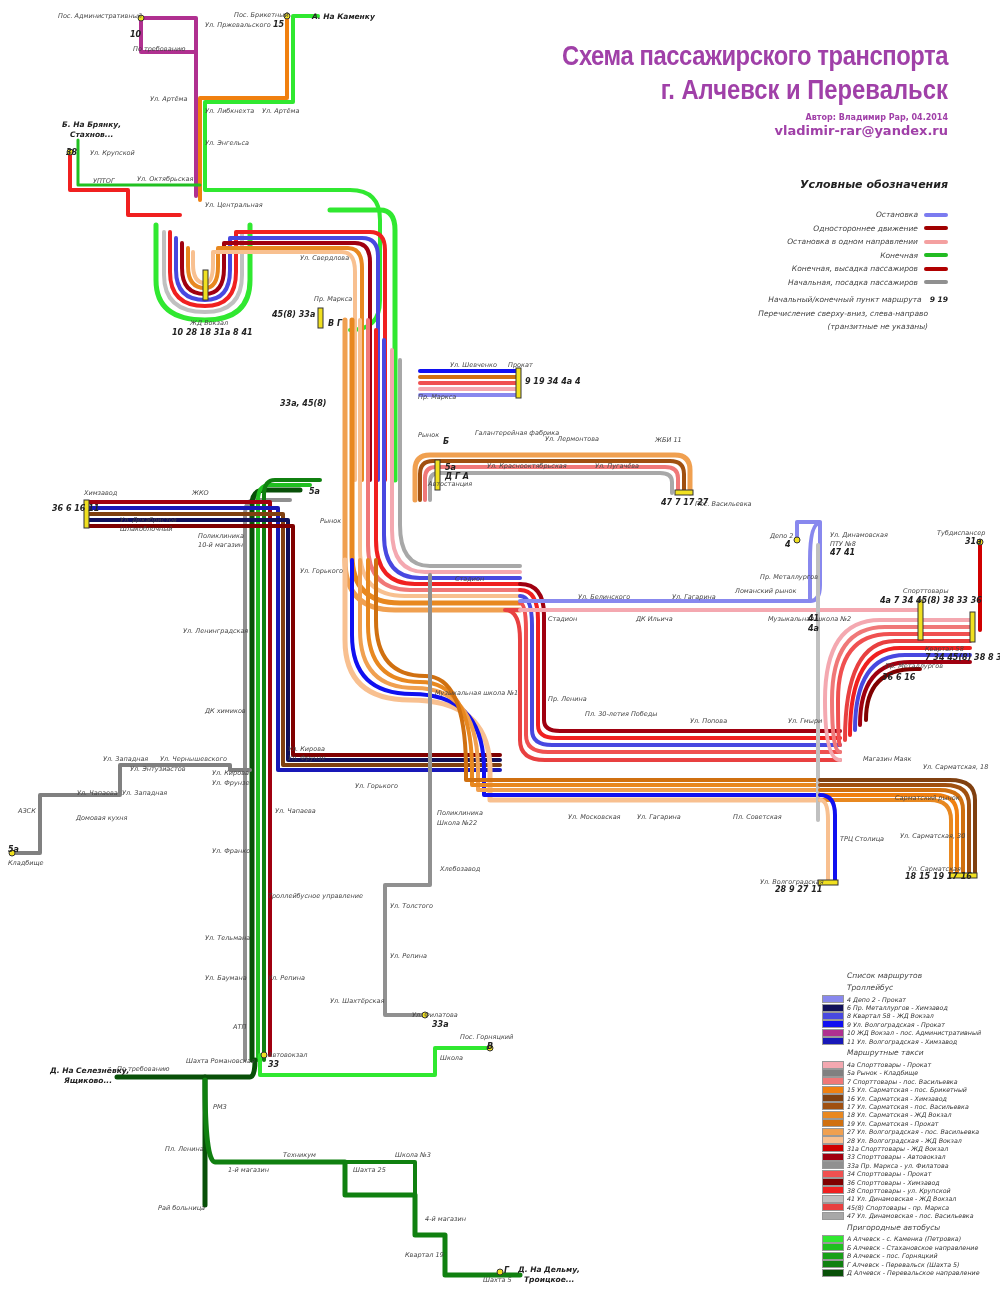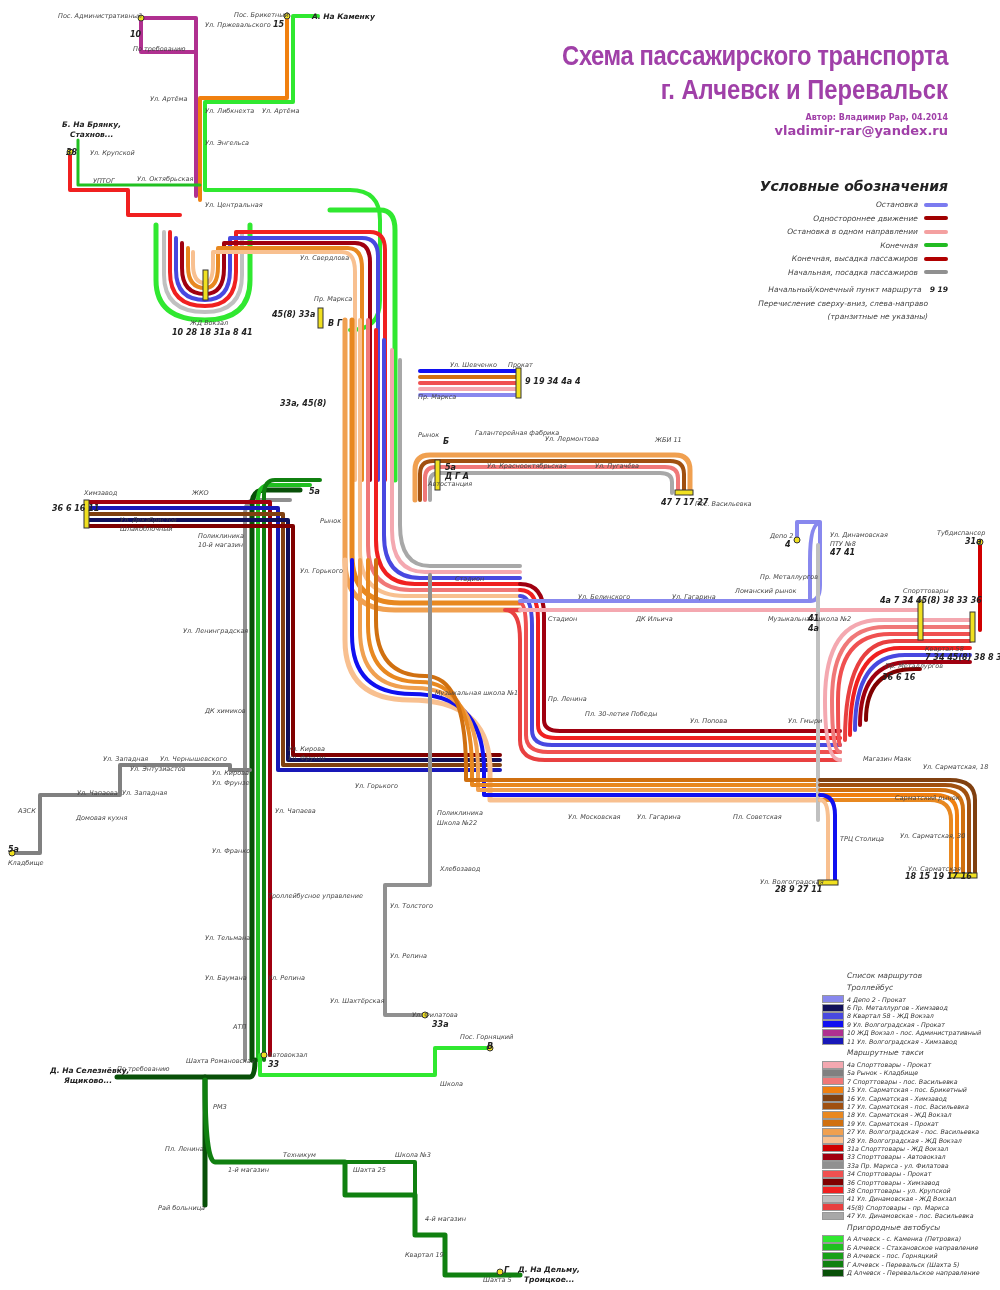--- a/index.html
+++ b/index.html
@@ -3,21 +3,21 @@
 <meta charset="utf-8">
 <style>
   html,body{margin:0;padding:0;background:#fff;}
   body{width:1000px;height:1290px;position:relative;overflow:hidden;font-family:"DejaVu Sans",sans-serif;}
   #map{position:absolute;left:0;top:0;width:1000px;height:1290px;}
   .title1{position:absolute;right:52px;top:40px;font-family:"Liberation Sans",sans-serif;font-weight:bold;font-size:28px;color:#a040a8;letter-spacing:-0.5px;transform:scaleX(0.85);transform-origin:right top;white-space:nowrap;}
   .title2{position:absolute;right:52px;top:74px;font-family:"Liberation Sans",sans-serif;font-weight:bold;font-size:28px;color:#a040a8;transform:scaleX(0.85);transform-origin:right top;white-space:nowrap;}
   .author{position:absolute;right:52px;top:113px;font-size:8px;font-weight:bold;color:#a040a8;white-space:nowrap;}
   .email{position:absolute;right:52px;top:123px;font-size:13px;font-weight:bold;color:#a040a8;white-space:nowrap;}
   .legend{position:absolute;right:52px;top:178px;width:200px;}
-  .leg-title{font-size:14px;font-style:italic;font-weight:bold;text-align:right;color:#222;margin-bottom:4px;}
+  .leg-title{font-size:11px;font-style:italic;font-weight:bold;text-align:right;color:#222;margin-bottom:17px;}
   .leg-row{display:flex;justify-content:flex-end;align-items:center;height:13.5px;font-size:7.5px;font-style:italic;color:#444;}
   .leg-row .sw{width:24px;height:4px;margin-left:6px;border-radius:2px;position:relative;}
   .routes{position:absolute;left:822px;top:968px;width:175px;}
   .routes .h{font-size:7.5px;font-style:italic;color:#444;margin:3px 0 3px 25px;}
   .r-row{display:flex;align-items:center;height:8.4px;font-size:6.3px;font-style:italic;color:#333;white-space:nowrap;}
   .r-row .sw{width:20px;height:6px;border:1px solid #999;margin-right:3px;flex:none;}
   .lbl{position:absolute;font-size:6.5px;font-style:italic;color:#444;white-space:nowrap;line-height:1.1;}
   .num{position:absolute;font-size:8px;font-weight:bold;font-style:italic;color:#222;white-space:nowrap;}
   .dest{position:absolute;font-size:7.5px;font-weight:bold;font-style:italic;color:#222;white-space:nowrap;line-height:1.2;}
 </style>
@@ -430,21 +430,21 @@
     <div class="lbl" style="left: 390px; top: 903px;">Ул. Толстого</div>
     <div class="lbl" style="left: 205px; top: 935px;">Ул. Тельмана</div>
     <div class="lbl" style="left: 205px; top: 975px;">Ул. Баумана</div>
     <div class="lbl" style="left: 268px; top: 975px;">Ул. Репина</div>
     <div class="lbl" style="left: 390px; top: 953px;">Ул. Репина</div>
     <div class="lbl" style="left: 330px; top: 998px;">Ул. Шахтёрская</div>
     <div class="lbl" style="left: 412px; top: 1012px;">Ул. Филатова</div>
     <div class="lbl" style="left: 233px; top: 1024px;">АТП</div>
     <div class="lbl" style="left: 460px; top: 1034px;">Пос. Горняцкий</div>
     <div class="lbl" style="left: 268px; top: 1052px;">Автовокзал</div>
-    <div class="lbl" style="left: 440px; top: 1081px;">Школа</div>
+    <div class="lbl" style="left: 440px; top: 1055px;">Школа</div>
     <div class="lbl" style="left: 117px; top: 1066px;">По требованию</div>
     <div class="lbl" style="left: 186px; top: 1058px;">Шахта Романовская</div>
     <div class="lbl" style="left: 213px; top: 1104px;">РМЗ</div>
     <div class="lbl" style="left: 165px; top: 1146px;">Пл. Ленина</div>
     <div class="lbl" style="left: 283px; top: 1152px;">Техникум</div>
     <div class="lbl" style="left: 228px; top: 1167px;">1-й магазин</div>
     <div class="lbl" style="left: 395px; top: 1152px;">Школа №3</div>
     <div class="lbl" style="left: 353px; top: 1167px;">Шахта 25</div>
     <div class="lbl" style="left: 158px; top: 1205px;">Рай больница</div>
     <div class="lbl" style="left: 425px; top: 1216px;">4-й магазин</div>

